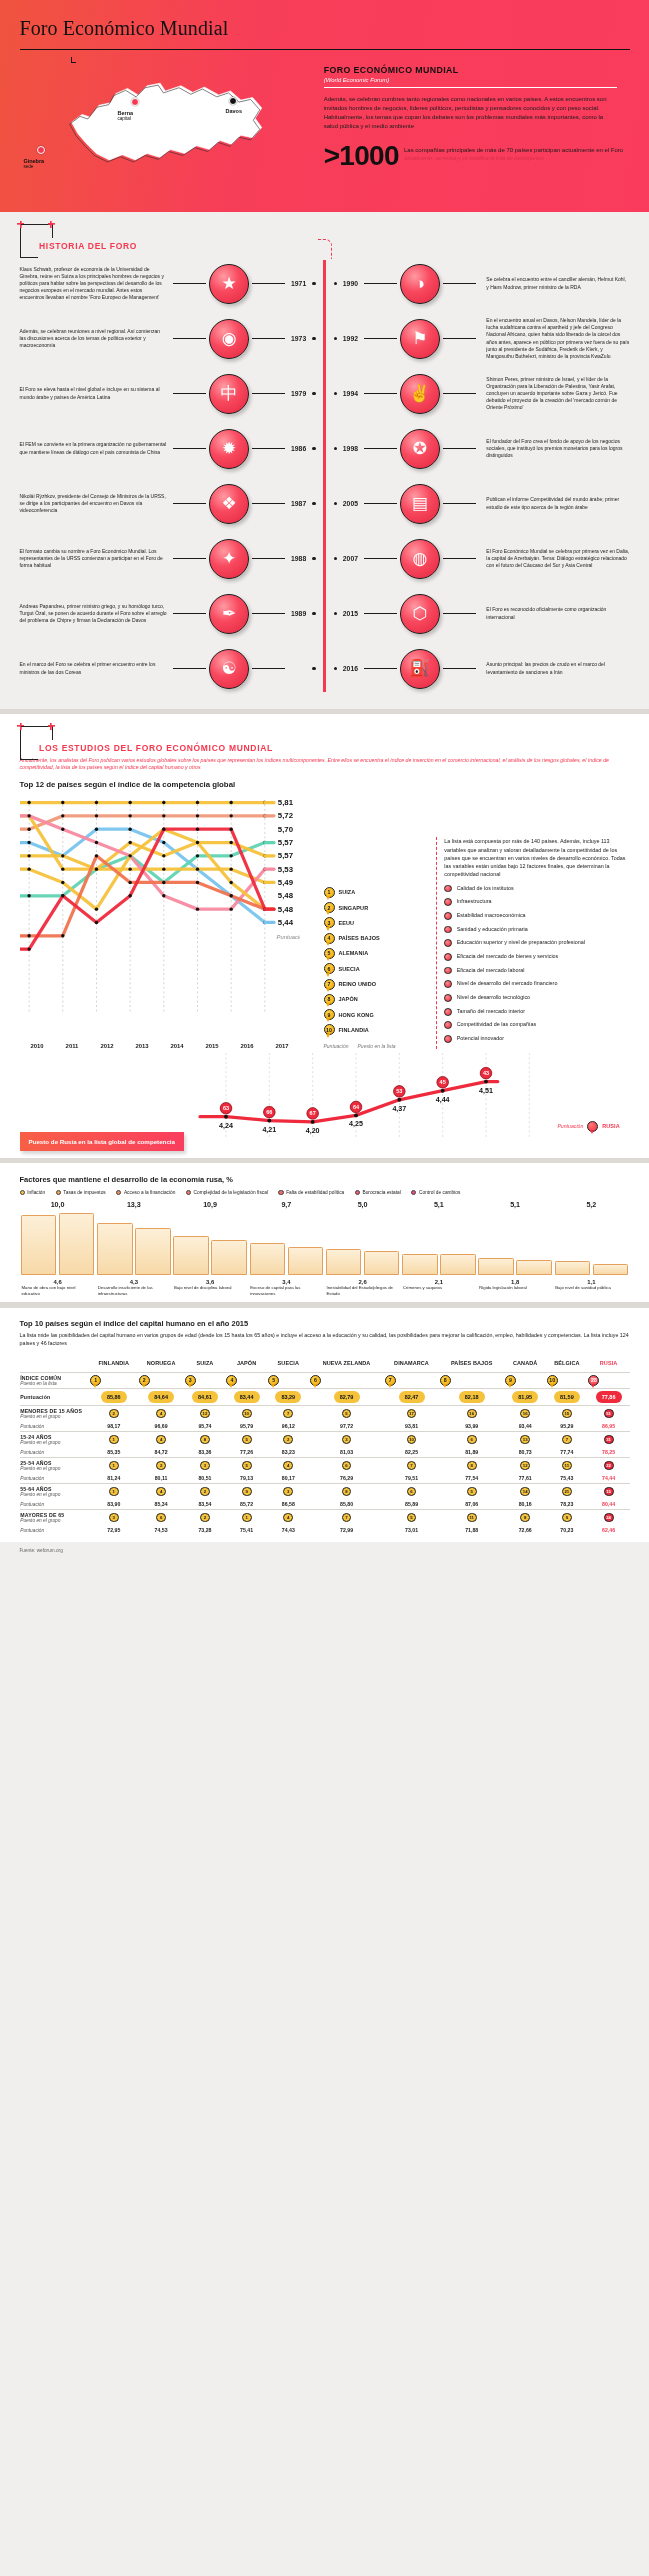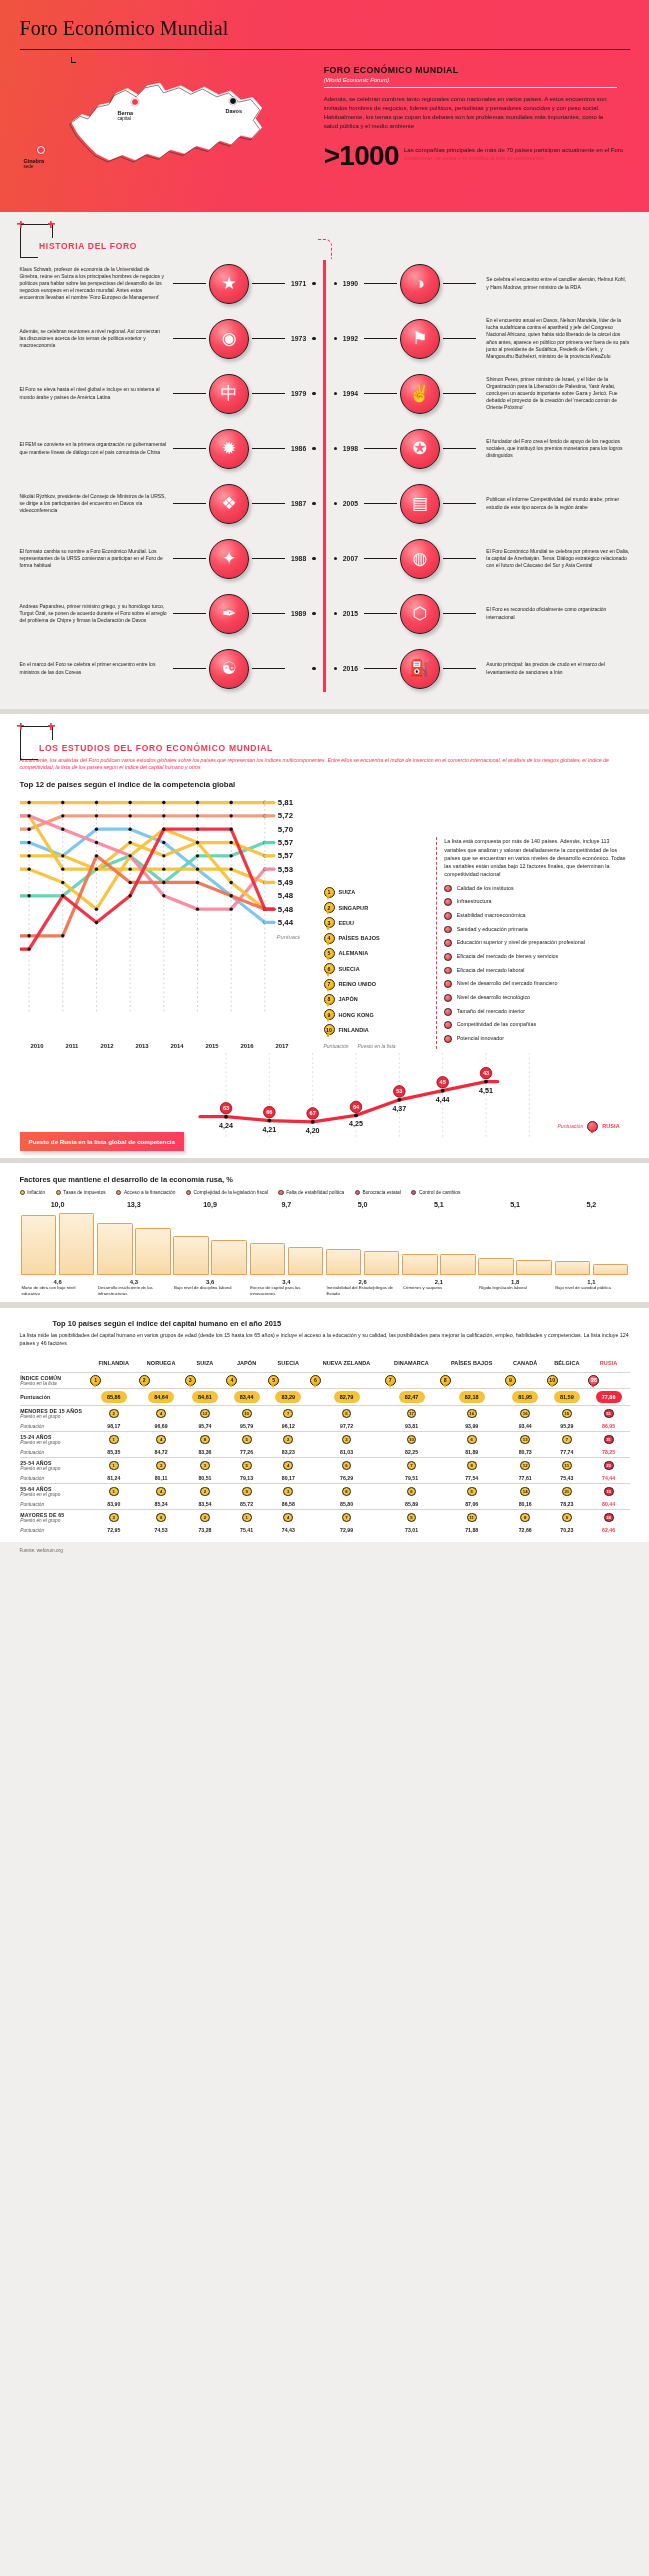--- a/index.html
+++ b/index.html
@@ -163,21 +163,21 @@
      width:26px;height:12.4px;border-radius:6.5px; background:#f5c23b; color:#111;
      font-size:5.5px; font-weight:800; }
   .chip.red{ background:#ef2a3d; color:#fff;}
   .minidot{ display:inline-flex; align-items:center; justify-content:center;
      width:9.8px;height:9.8px;border-radius:50%; background:#f5c23b; border:0.7px solid #222;
      font-size:4.3px; font-weight:800;}
   .minidot.red{ background:#ef2a3d; color:#fff;}
   .sep{ border-top:0.7px solid #d8d5d1;}
   .footer{ padding:6.5px 19.5px 15.6px; font-size:4.7px; color:#666;}
   .divider{ height:5.2px; background:#ddd9d5;}
-  .wtitle{ font-size:7.5px; font-weight:700;margin-left:33px; }
+  .wtitle{ font-size:7.5px; font-weight:700; }
 </style>
 </head>
 <body>
 
 <div class="page">
 
   <div class="header">
     <h1>Foro Económico Mundial</h1>
     <div class="hrule"></div>
 

